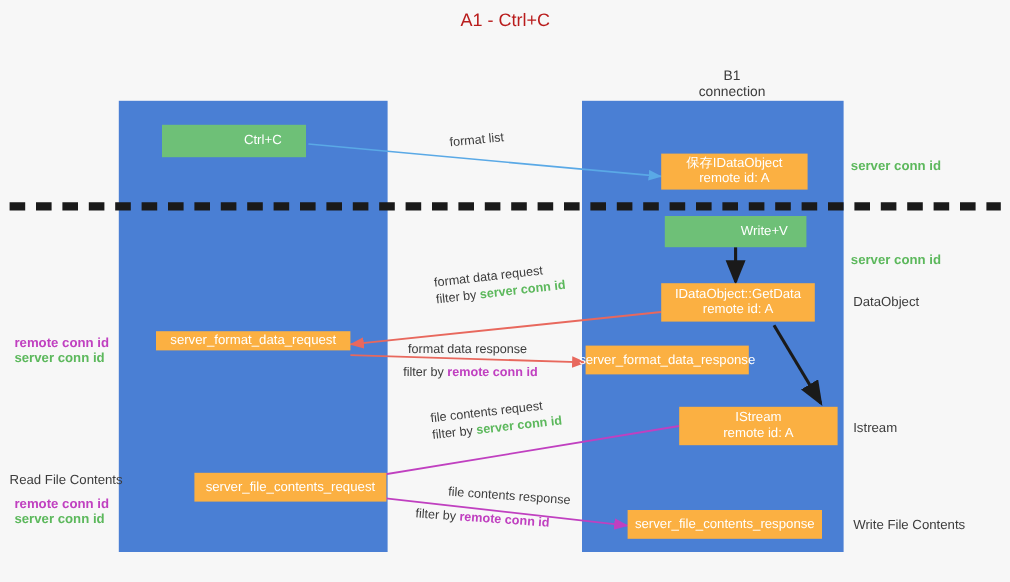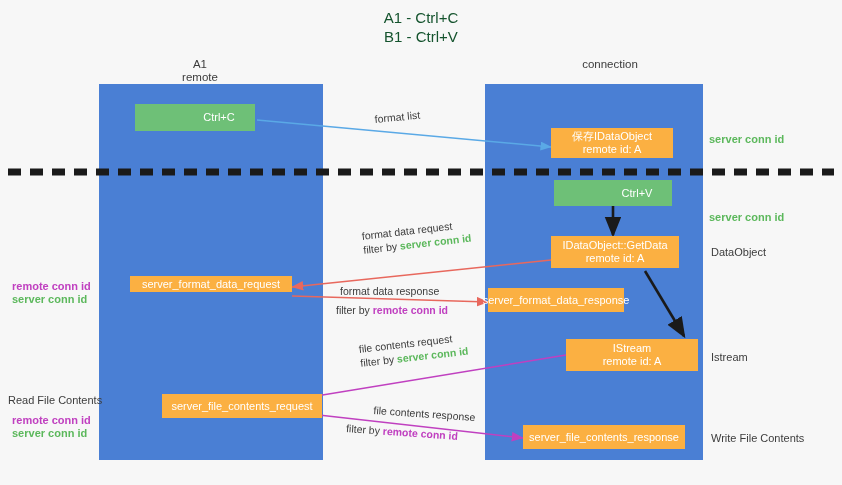--- a/index.html
+++ b/index.html
@@ -10,21 +10,21 @@
     overflow:hidden;
     position:relative;
   }
   #stage{position:absolute;left:0;top:0;width:842px;height:485px;}
   svg#wires{position:absolute;left:0;top:0;width:842px;height:485px;pointer-events:none;}
 
   .lane{position:absolute;background:#4a7fd4;}
   .lane-head{position:absolute;text-align:center;color:#3c3c3c;font-size:11.5px;line-height:13px;}
 
   .title{position:absolute;left:0;top:8px;width:842px;text-align:center;
-    font-size:15px;color:#14532d;line-height:19px;}
+    font-size:15px;color:#b91c1c;line-height:19px;}
 
   .box{position:absolute;display:flex;align-items:center;justify-content:center;
     flex-direction:column;color:#ffffff;text-align:center;
     font-size:11px;line-height:13px;box-sizing:border-box;}
   .box.green{background:#6ec077;padding-left:48px;}
   .box.orange{background:#fbb042;}
 
   .note{position:absolute;font-size:11px;color:#3c3c3c;line-height:14px;white-space:nowrap;}
   .note.green{color:#5cb85c;font-weight:bold;}
   .note.purple{color:#c040c0;font-weight:bold;}
@@ -34,28 +34,24 @@
   .wirelabel b.purple{color:#c040c0;}
   .rot{transform-origin:left top;}
 </style>
 </head>
 <body>
 
 <div id="stage">
 
   <div class="title">
     <div>A1 - Ctrl+C</div>
-    <div>B1 - Ctrl+V</div>
   </div>
 
-  <div class="lane-head" style="left:140px;top:58px;width:120px;">
-    <div>A1</div>
-    <div>remote</div>
-  </div>
   <div class="lane-head" style="left:540px;top:58px;width:140px;">
+    <div>B1</div>
     <div>connection</div>
   </div>
 
   <div class="lane" style="left:99px;top:84px;width:224px;height:376px;"></div>
   <div class="lane" style="left:485px;top:84px;width:218px;height:376px;"></div>
 
   <svg id="wires">
     <defs>
       <marker id="ar-blue" markerWidth="9" markerHeight="9" refX="7.5" refY="3.2" orient="auto">
         <path d="M0,0 L8,3.2 L0,6.4 z" fill="#5aa9e6"></path>
@@ -91,21 +87,21 @@
   <div class="box green" style="left:135px;top:104px;width:120px;height:27px;">
     <span>Ctrl+C</span>
   </div>
 
   <div class="box orange" style="left:551px;top:128px;width:122px;height:30px;">
     <span>保存IDataObject</span>
     <span>remote id: A</span>
   </div>
 
   <div class="box green" style="left:554px;top:180px;width:118px;height:26px;">
-    <span>Ctrl+V</span>
+    <span>Write+V</span>
   </div>
 
   <div class="box orange" style="left:551px;top:236px;width:128px;height:32px;">
     <span>IDataObject::GetData</span>
     <span>remote id: A</span>
   </div>
 
   <div class="box orange" style="left:130px;top:276px;width:162px;height:16px;">
     <span>server_format_data_request</span>
   </div>

